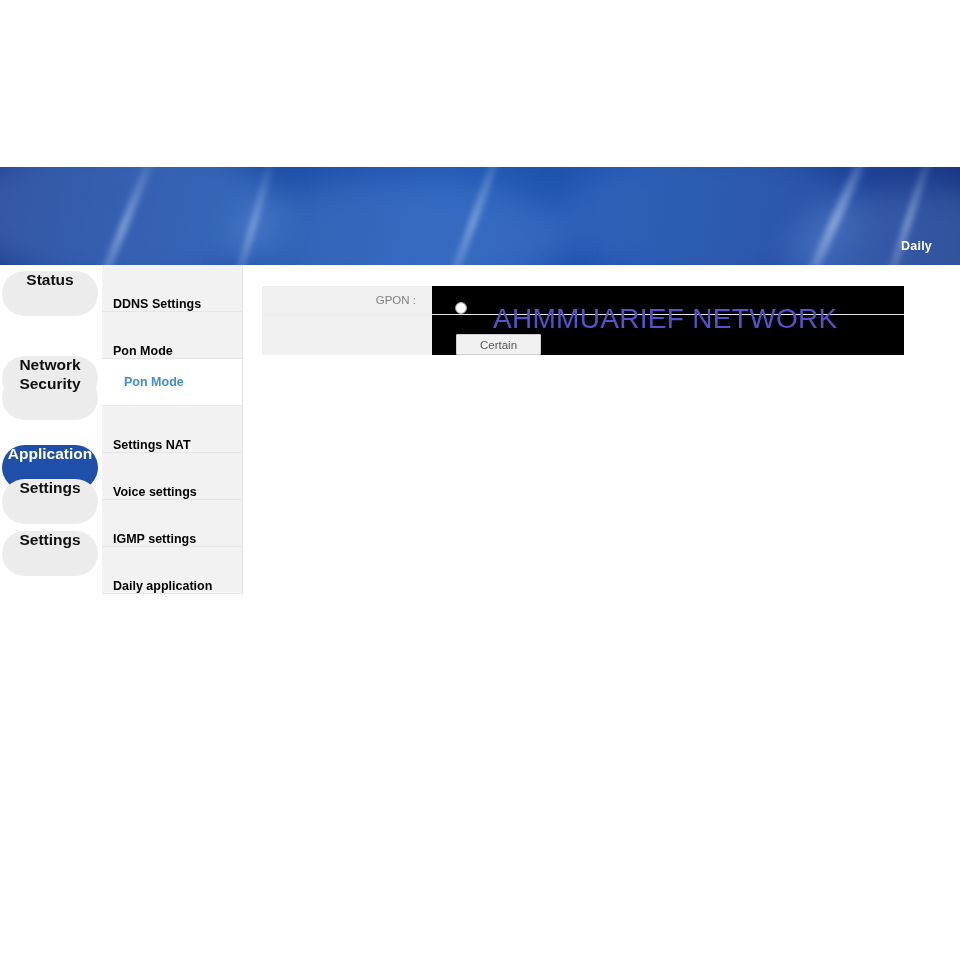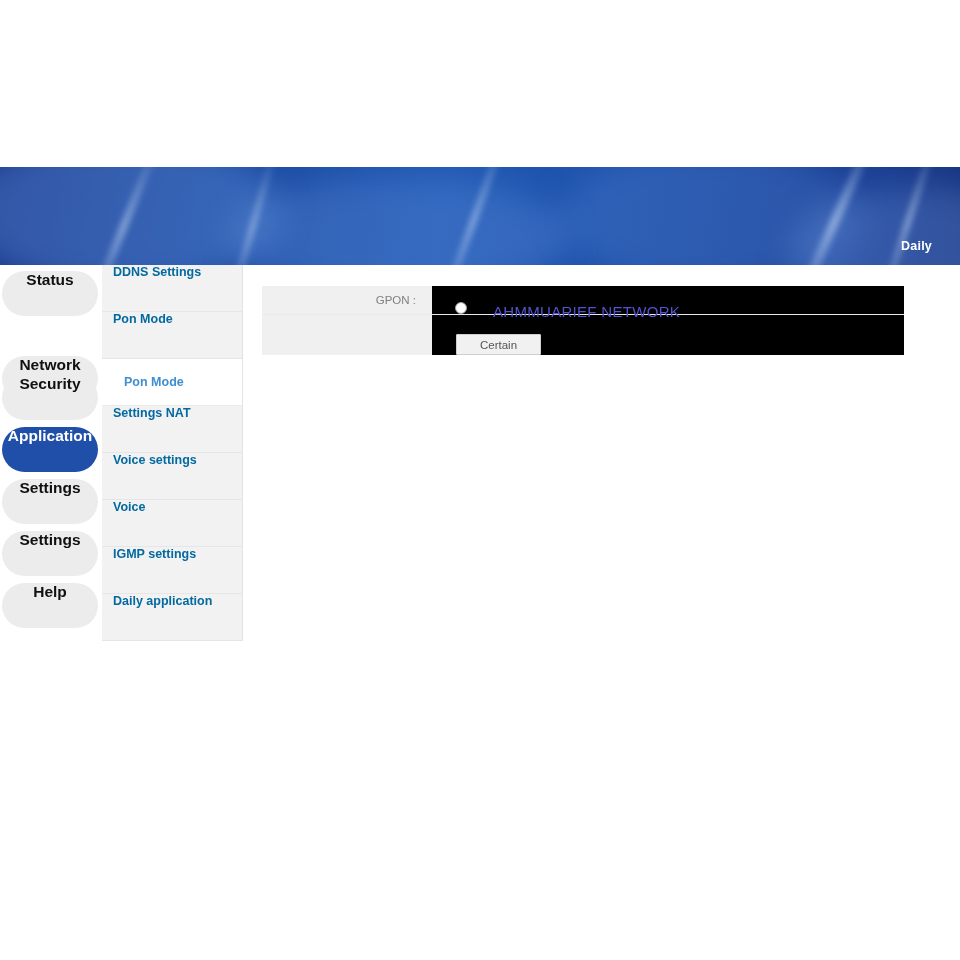--- a/index.html
+++ b/index.html
@@ -86,26 +86,26 @@
     position: absolute;
     left: 102px;
     top: 265px;
     width: 140px;
     background: #f2f2f2;
     border-right: 1px solid #e3e3e3;
   }
   .menu-item {
     height: 47px;
     display: flex;
-    align-items: flex-start;
+    align-items: flex-end;
     padding-left: 11px;
     box-sizing: border-box;
     font-size: 12.5px;
     font-weight: bold;
-    color: #0369a1;
+    color: #000000;
     background: #f2f2f2;
     border-bottom: 1px solid #e6e6e6;
     cursor: pointer;
   }
   .submenu-item {
     height: 47px;
     display: flex;
     align-items: center;
     padding-left: 22px;
     box-sizing: border-box;
@@ -186,21 +186,21 @@
     font-family: "Liberation Sans", sans-serif;
     cursor: pointer;
     border-radius: 1px;
   }
 
   
   #watermark {
     position: absolute;
     left: 493px;
     top: 303px;
-    font-size: 15px;
+    font-size: 28px;
     color: #5452cc;
     letter-spacing: 0.3px;
     white-space: nowrap;
     z-index: 5;
     pointer-events: none;
   }
 </style>
 </head>
 <body>
 
@@ -222,52 +222,46 @@
 <div id="sidebar-nav">
     <div class="nav-pill" style="top: 6px;">
       <span>Status</span>
     </div>
     <div class="nav-pill" style="top: 58px; margin-top: 33px;">
       <span>Network</span>
     </div>
     <div class="nav-pill" style="top: 110px;">
       <span>Security</span>
     </div>
-    <div class="nav-pill active" style="top: 162px;">
+    <div class="nav-pill active" style="top: 180px;">
       <span>Application</span>
     </div>
     <div class="nav-pill" style="top: 214px;">
       <span>Settings</span>
     </div>
     <div class="nav-pill" style="top: 266px;">
       <span>Settings</span>
     </div>
-    <div class="nav-pill" style="top: 318px;">
-      <span>Help</span>
-    </div>
   </div>
 
 <div id="submenu-column">
     <div class="menu-item">
       <span>DDNS Settings</span>
     </div>
     <div class="menu-item">
       <span>Pon Mode</span>
     </div>
     <div class="submenu-item">
       <span>Pon Mode</span>
     </div>
     <div class="menu-item">
       <span>Settings NAT</span>
     </div>
     <div class="menu-item">
       <span>Voice settings</span>
-    </div>
-    <div class="menu-item">
-      <span>Voice</span>
     </div>
     <div class="menu-item">
       <span>IGMP settings</span>
     </div>
     <div class="menu-item">
       <span>Daily application</span>
     </div>
   </div>
 
 <div id="content-panel">

